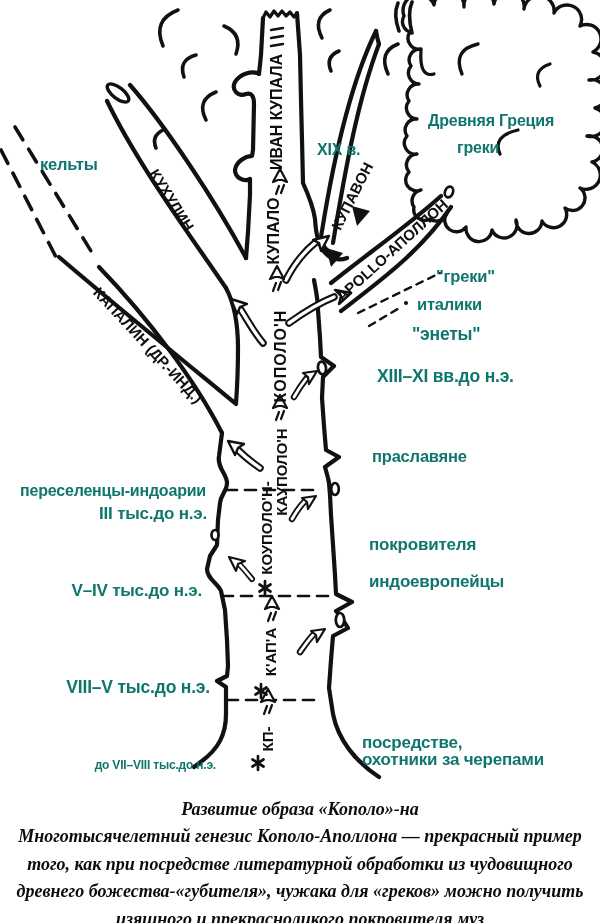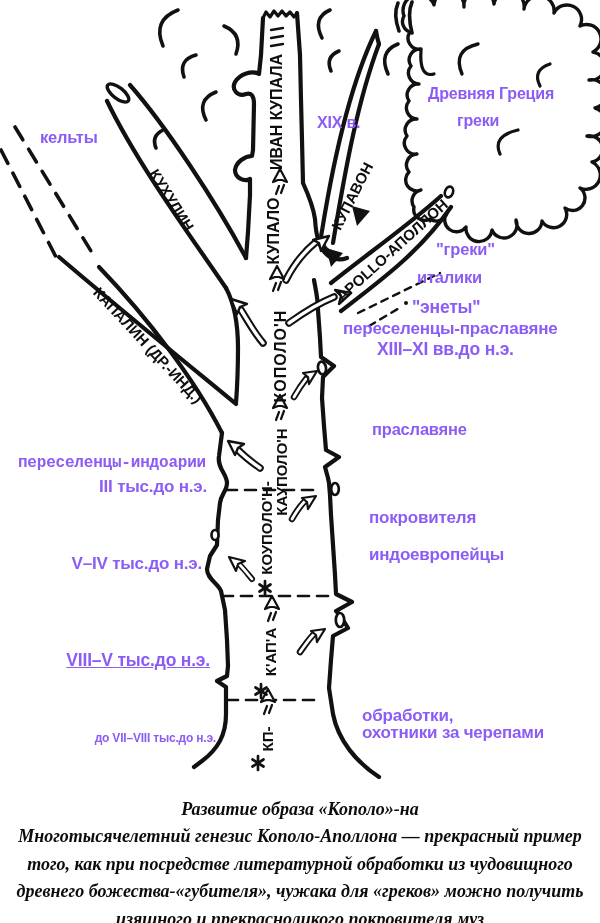--- a/index.html
+++ b/index.html
@@ -1,20 +1,20 @@
 <!DOCTYPE html>
 <html><head>
 <meta charset="utf-8">
 <style>
   html,body { margin:0; padding:0; background:#fff; }
   .stage { position:relative; width:600px; height:923px; background:#fff; overflow:hidden; }
   svg.art { position:absolute; left:0; top:0; }
   .lbl {
     position:absolute; font-family:"Liberation Sans",sans-serif; font-weight:700;
-    color:#8b5cf6; white-space:nowrap; line-height:1.08; letter-spacing:-0.2px;
+    color:#0f766e; white-space:nowrap; line-height:1.08; letter-spacing:-0.2px;margin-top:27px;
   }
   .ralign { text-align:right; }
   .vlabel {
     position:absolute; font-family:"Liberation Sans",sans-serif; font-weight:700;
     color:#0e0e0e; white-space:nowrap;
     transform:translate(-50%,-50%) rotate(-90deg);
   }
   .blabel {
     position:absolute; font-family:"Liberation Sans",sans-serif; font-weight:700;
     color:#0e0e0e; white-space:nowrap;
@@ -226,38 +226,37 @@
     </g>
 
     <g stroke-width="2.4">
       <path d="M 271,30 L 283,28"></path>
         <path d="M 271,38 L 283,36"></path>
         <path d="M 271,46 L 283,44"></path>
     </g>
   </svg>
 
   <div class="lbl" style="left:40px; top:129px; font-size:16.5px;">кельты</div>
-  <div class="lbl ralign" style="left:8px; top:455px; width:198px; font-size:16px;font-family:Liberation Mono, monospace;">переселенцы-индоарии</div>
+  <div class="lbl ralign" style="left:8px; top:455px; width:198px; font-size:16px;">переселенцы-индоарии</div>
   <div class="lbl ralign" style="left:10px; top:555px; width:192px; font-size:17px;">V–IV тыс.до н.э.</div>
   <div class="lbl ralign" style="left:10px; top:478px; width:197px; font-size:17px;">III тыс.до н.э.</div>
-  <div class="lbl ralign" style="left:10px; top:651px; width:200px; font-size:17.5px;text-decoration:underline;">VIII–V тыс.до н.э.</div>
+  <div class="lbl ralign" style="left:10px; top:651px; width:200px; font-size:17.5px;">VIII–V тыс.до н.э.</div>
   <div class="lbl ralign" style="left:10px; top:732px; width:206px; font-size:12px;">до VII–VIII тыс.до н.э.</div>
 
   <div class="lbl" style="left:317px; top:114px; font-size:16px;">XIX в.</div>
   <div class="lbl" style="left:428px; top:85px; font-size:16px;">Древняя Греция</div>
   <div class="lbl" style="left:457px; top:112px; font-size:16px;">греки</div>
   <div class="lbl" style="left:436px; top:241px; font-size:16.5px;">"греки"</div>
   <div class="lbl" style="left:417px; top:269px; font-size:16.5px;">италики</div>
   <div class="lbl" style="left:412px; top:298px; font-size:17.5px;">"энеты"</div>
-  <div class="lbl" style="left:343px; top:320px; font-size:17px;">переселенцы-праславяне</div>
   <div class="lbl" style="left:377px; top:340px; font-size:17.5px;">XIII–XI вв.до н.э.</div>
   <div class="lbl" style="left:372px; top:421px; font-size:16.5px;">праславяне</div>
   <div class="lbl" style="left:369px; top:509px; font-size:17px;">покровителя</div>
   <div class="lbl" style="left:369px; top:546px; font-size:17px;">индоевропейцы</div>
-  <div class="lbl" style="left:362px; top:707px; font-size:17px;">обработки,</div>
+  <div class="lbl" style="left:362px; top:707px; font-size:17px;">посредстве,</div>
   <div class="lbl" style="left:362px; top:724px; font-size:17px;">охотники за черепами</div>
 
   <div class="vlabel" style="left:277px; top:112px; font-size:16px;">ИВАН КУПАЛА</div>
   <div class="vlabel" style="left:274px; top:231px; font-size:16px;">КУПАЛО</div>
   <div class="vlabel" style="left:281px; top:356px; font-size:16px; letter-spacing:1px;">КОПОЛО'Н</div>
   <div class="vlabel" style="left:281px; top:472px; font-size:15px;">КАУПОЛО'Н</div>
   <div class="vlabel" style="left:266px; top:528px; font-size:15px;">КОУПОЛО'Н-</div>
   <div class="vlabel" style="left:270px; top:652px; font-size:15px;">К'АП'А</div>
   <div class="vlabel" style="left:267px; top:739px; font-size:15px;">КП-</div>
 

